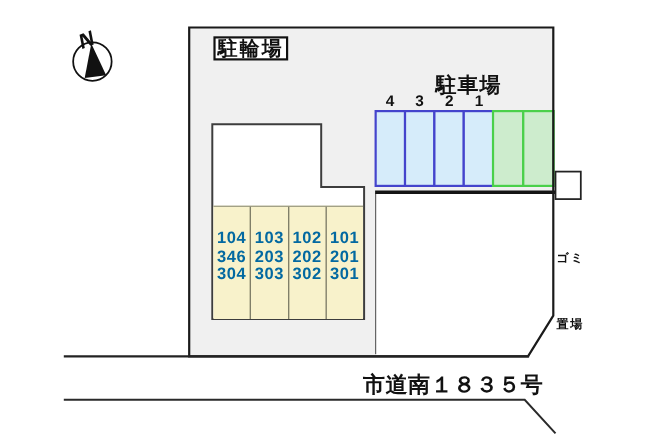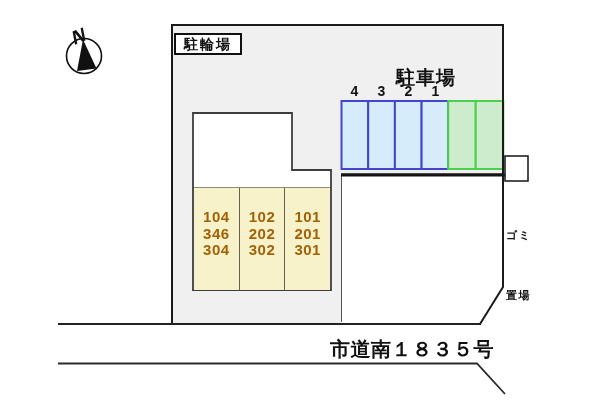--- a/index.html
+++ b/index.html
@@ -18,27 +18,27 @@
   #plan-svg {
     position: absolute;
     left: 0;
     top: 0;
   }
   .overlay {
     position: absolute;
     color: #111;
   }
   .label-box {
-    left: 174px;
+    left: 194px;
     top: 33px;
     width: 64px;
     height: 18px;
     background: #ffffff;
     border: 2px solid #111;
-    font-size: 14px;
+    font-size: 18px;
     font-weight: bold;
     letter-spacing: 2px;
     text-align: center;
     line-height: 18px;
     white-space: nowrap;
   }
   .car-parking-label {
     left: 396px;
     top: 65px;
     width: 56px;
@@ -79,21 +79,21 @@
     align-items: center;
     padding-top: 21px;
     box-sizing: border-box;
   }
   .unit-col:last-child { border-right: none; }
   .unit-col span {
     font-size: 15px;
     font-weight: bold;
     line-height: 16.5px;
     letter-spacing: 0.5px;
-    color: #a16207;
+    color: #0369a1;
   }
   .garbage-label {
     left: 506px;
     top: 182px;
     font-size: 11px;
     font-weight: bold;
     line-height: 13px;
     letter-spacing: 1.5px;
     white-space: nowrap;
   }
@@ -159,20 +159,25 @@
     <span>1</span>
   </div>
 
   <div class="overlay units-grid">
     <div class="unit-col">
       <span>104</span>
       <span>346</span>
       <span>304</span>
     </div>
     <div class="unit-col">
+      <span>103</span>
+      <span>203</span>
+      <span>303</span>
+    </div>
+    <div class="unit-col">
       <span>102</span>
       <span>202</span>
       <span>302</span>
     </div>
     <div class="unit-col">
       <span>101</span>
       <span>201</span>
       <span>301</span>
     </div>
   </div>

